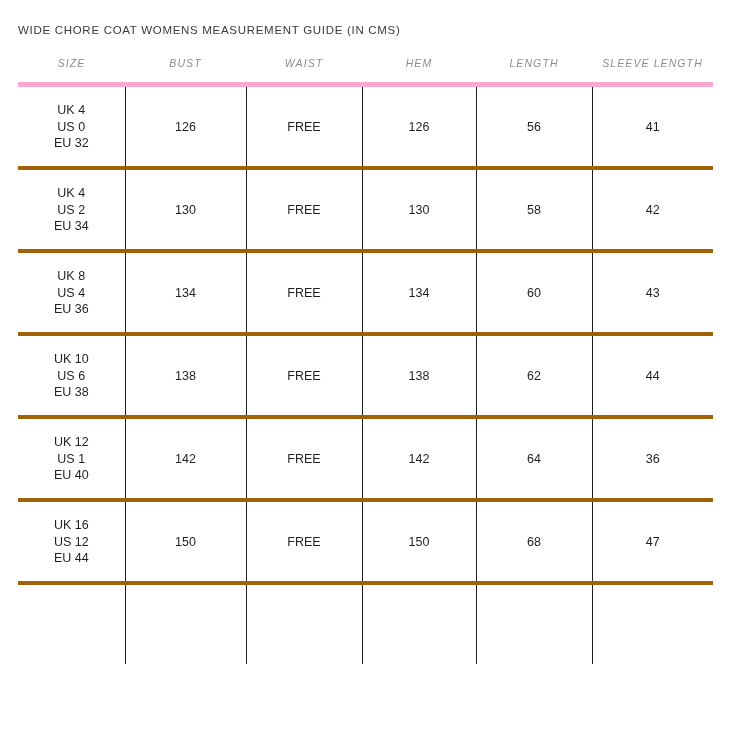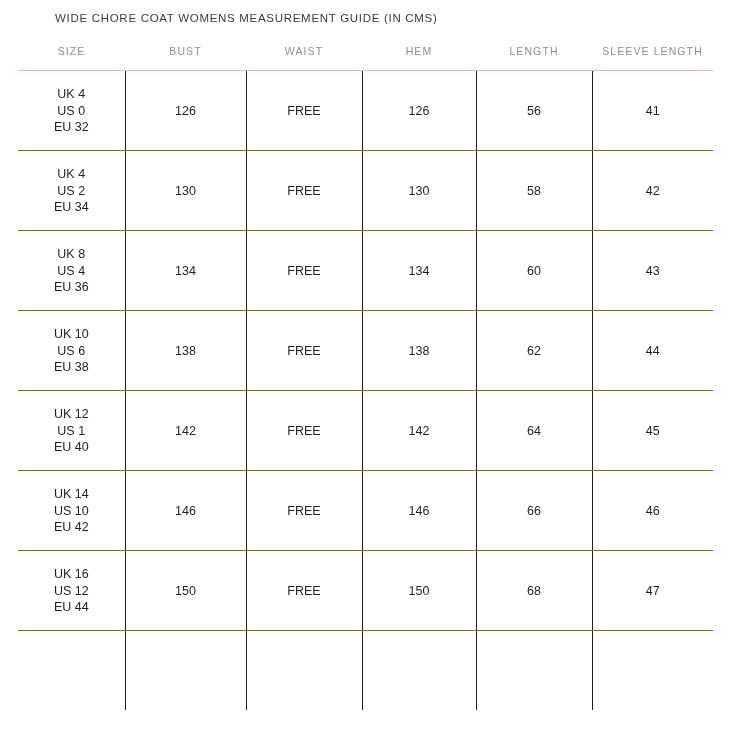--- a/index.html
+++ b/index.html
@@ -18,56 +18,56 @@
     position: relative;
     width: 731px;
     height: 736px;
     box-sizing: border-box;
     padding: 0 18px;
   }
   .guide-title {
     font-size: 11.5px;
     letter-spacing: 0.7px;
     color: #3a3a3a;
-    padding-top: 12px;
+    padding-top: 24px;
     padding-bottom: 12px;
     text-transform: uppercase;
     white-space: nowrap;
-    margin-left: 37px;
   }
   table.size-table {
     width: 695px;
     border-collapse: collapse;
     table-layout: fixed;
   }
   table.size-table th,
   table.size-table td {
     border-left: 1px solid #231f20;
-    border-bottom: 1px solid #a16207;
+    border-bottom: 4px solid #a16207;
     text-align: center;
     vertical-align: middle;
   }
   table.size-table th:first-child,
   table.size-table td:first-child {
     border-left: none;
   }
   table.size-table th:last-child,
   table.size-table td:last-child {
     border-right: none;
   }
   table.size-table thead th {
     border-left: none;
-    border-bottom: 1px solid #f9a8d4;
+    border-bottom: 5px solid #f9a8d4;
     font-weight: normal;
     font-size: 10.5px;
     letter-spacing: 1.1px;
     color: #8d8d8d;
     padding: 8px 2px 12px 2px;
     line-height: 1.35;
     text-transform: uppercase;
+    font-style: italic;
   }
   table.size-table tbody td {
     height: 79px;
     font-size: 12.5px;
     color: #231f20;
     line-height: 1.3;
     padding: 0 2px;
   }
   table.size-table tbody tr:last-child td {
     border-bottom: none;
@@ -173,35 +173,23 @@
       <tr>
         <td class="size-cell">
           <div>UK 12</div>
           <div>US 1</div>
           <div>EU 40</div>
         </td>
         <td>142</td>
         <td>FREE</td>
         <td>142</td>
         <td>64</td>
-        <td>45</td>
-      </tr>
-
-      <tr>
-        <td class="size-cell">
-          <div>UK 14</div>
-          <div>US 10</div>
-          <div>EU 42</div>
-        </td>
-        <td>146</td>
-        <td>FREE</td>
-        <td>146</td>
-        <td>66</td>
-        <td>46</td>
-      </tr>
+        <td>36</td>
+      </tr>
+
 
       <tr>
         <td class="size-cell">
           <div>UK 16</div>
           <div>US 12</div>
           <div>EU 44</div>
         </td>
         <td>150</td>
         <td>FREE</td>
         <td>150</td>

